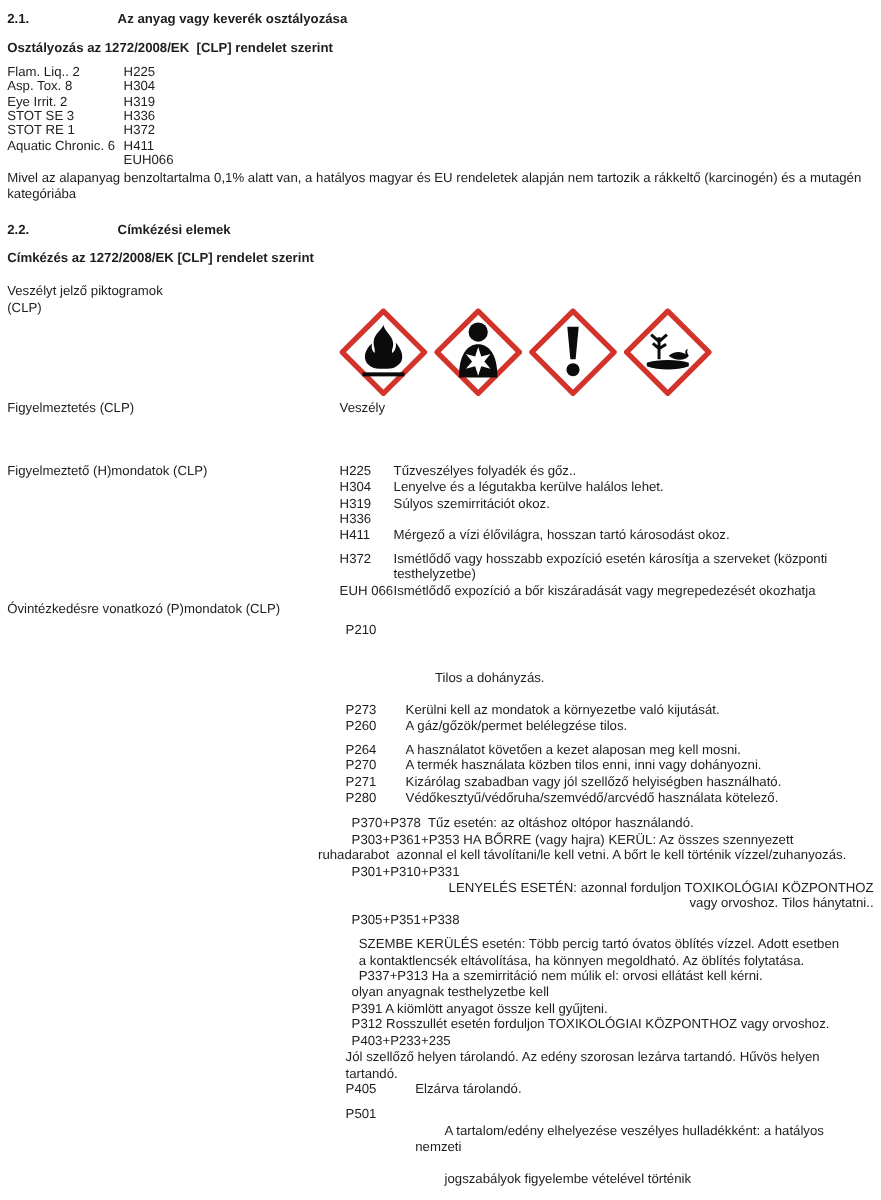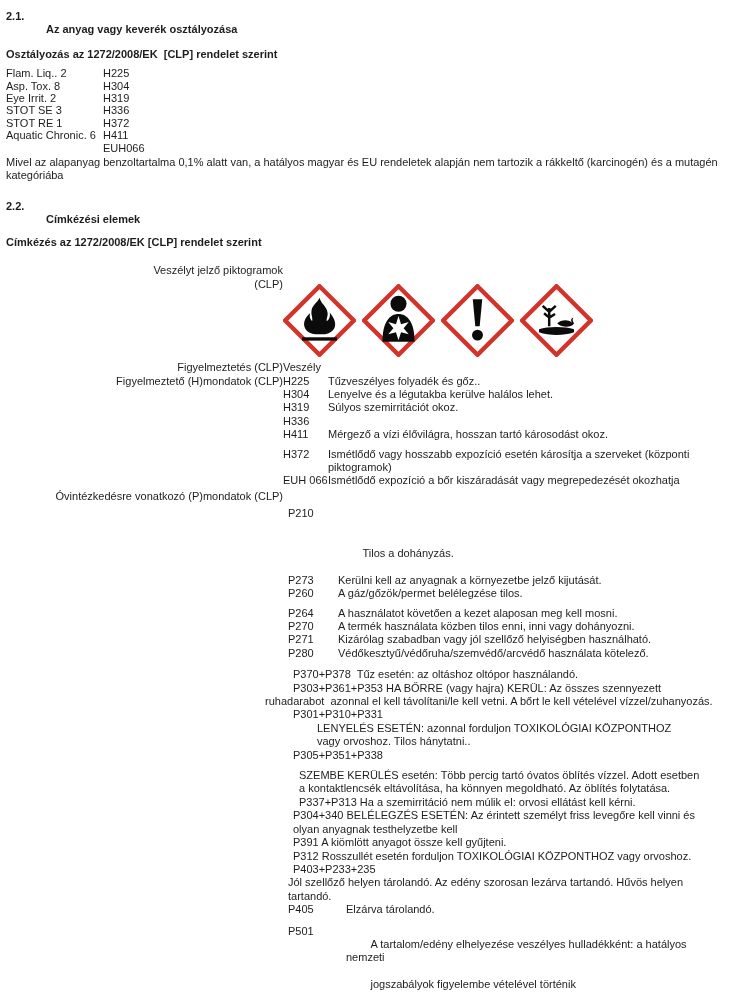--- a/index.html
+++ b/index.html
@@ -5,46 +5,46 @@
   html,body{margin:0;background:#fff;}
   body{
     width:734px;height:1000px;box-sizing:border-box;
     padding:8px 6px 0 6px;
     color:#1d1d1d;
     font-family:"Liberation Sans",sans-serif;
     font-size:11px;line-height:13.4px;
   }
   .b{font-weight:bold;}
   .pre{white-space:pre-wrap;}
-  .sechead{display:flex;margin:0;flex-direction:column;}
+  .sechead{display:flex;margin:0;}
   .secnum{width:52px;flex:none;font-weight:bold;}
   .sectitle{font-weight:bold;margin-left:40px;}
   
   .ctable{margin-top:6px;line-height:12.4px;}
   .ctable .row{display:flex;}
   .ctable .col1{width:97px;flex:none;white-space:pre-wrap;}
   
   .lblrow{display:flex;}
-  .lcol{width:277px;flex:none;text-align:right;}
+  .lcol{width:277px;flex:none;}
   .rcol{flex:1;min-width:0;}
   
   .crow{display:flex;}
   .ccode{width:45px;flex:none;white-space:pre-wrap;}
   .ccode-w{width:58px;flex:none;white-space:pre-wrap;}
   .ctext{flex:1;min-width:0;white-space:pre-wrap;}
   
   .pictorow{display:flex;gap:6px;margin-top:20px;}
   .picto{width:73px;height:73px;flex:none;}
   
   .pline{white-space:pre-wrap;}
   .i0{margin-left:5px;}
   .iA{margin-left:10px;}
   .iB{margin-left:16px;}
   .iOut{margin-left:-18px;}
-  .iDeep{margin-left:34px;}
+  .iDeep{margin-left:62px;text-align:right;}
   .gap6{height:6px;}
   .gap7{height:7px;}
   .gap8{height:8px;}
 </style>
 </head>
 <body>
 
 <div class="sechead" style="margin-top:2px">
   <span class="secnum">2.1.</span>
   <span class="sectitle">Az anyag vagy keverék osztályozása</span>
@@ -135,21 +135,21 @@
       </span>
     </div>
   </div>
 </div>
 
 <div class="lblrow" style="margin-top:4px">
   <div class="lcol">Figyelmeztetés (CLP)</div>
   <div class="rcol">Veszély</div>
 </div>
 
-<div class="lblrow" style="">
+<div class="lblrow" style="margin-top:39px">
   <div class="lcol">Figyelmeztető (H)mondatok (CLP)</div>
   <div class="rcol">
     <div class="crow">
       <span class="ccode">H225</span>
       <span class="ctext">Tűzveszélyes folyadék és gőz..</span>
     </div>
     <div class="crow">
       <span class="ccode">H304</span>
       <span class="ctext">Lenyelve és a légutakba kerülve halálos lehet.</span>
     </div>
@@ -160,42 +160,42 @@
     <div class="crow">
       <span class="ccode">H336</span>
     </div>
     <div class="crow">
       <span class="ccode">H411</span>
       <span class="ctext">Mérgező a vízi élővilágra, hosszan tartó károsodást okoz.</span>
     </div>
     <div class="gap6"></div>
     <div class="crow">
       <span class="ccode">H372</span>
-      <span class="ctext" style="max-width:400px">Ismétlődő vagy hosszabb expozíció esetén károsítja a szerveket (központi piktogramok)</span>
+      <span class="ctext" style="max-width:400px">Ismétlődő vagy hosszabb expozíció esetén károsítja a szerveket (központi testhelyzetbe)</span>
     </div>
     <div class="crow">
       <span class="ccode">EUH 066</span>
       <span class="ctext">Ismétlődő expozíció a bőr kiszáradását vagy megrepedezését okozhatja</span>
     </div>
   </div>
 </div>
 
 <div class="lblrow" style="margin-top:2px">
   <div class="lcol">Óvintézkedésre vonatkozó (P)mondatok (CLP)</div>
   <div class="rcol" style="padding-top:17px">
     <div class="crow">
       <span class="ccode" style="padding-left:5px;width:50px">P210</span>
       <span class="ctext">
         <br>
         <span>Tilos a dohányzás.</span>
       </span>
     </div>
     <div class="crow">
       <span class="ccode" style="padding-left:5px;width:50px">P273</span>
-      <span class="ctext">Kerülni kell az anyagnak a környezetbe jelző kijutását.</span>
+      <span class="ctext">Kerülni kell az mondatok a környezetbe való kijutását.</span>
     </div>
     <div class="crow">
       <span class="ccode" style="padding-left:5px;width:50px">P260</span>
       <span class="ctext">A gáz/gőzök/permet belélegzése tilos.</span>
     </div>
     <div class="gap6"></div>
     <div class="crow">
       <span class="ccode" style="padding-left:5px;width:50px">P264</span>
       <span class="ctext">A használatot követően a kezet alaposan meg kell mosni.</span>
     </div>
@@ -207,30 +207,29 @@
       <span class="ccode" style="padding-left:5px;width:50px">P271</span>
       <span class="ctext">Kizárólag szabadban vagy jól szellőző helyiségben használható.</span>
     </div>
     <div class="crow">
       <span class="ccode" style="padding-left:5px;width:50px">P280</span>
       <span class="ctext">Védőkesztyű/védőruha/szemvédő/arcvédő használata kötelező.</span>
     </div>
     <div class="gap8"></div>
     <div class="pline iA">P370+P378  Tűz esetén: az oltáshoz oltópor használandó.</div>
     <div class="pline iA">P303+P361+P353 HA BŐRRE (vagy hajra) KERÜL: Az összes szennyezett</div>
-    <div class="pline iOut">ruhadarabot  azonnal el kell távolítani/le kell vetni. A bőrt le kell vételével vízzel/zuhanyozás.</div>
+    <div class="pline iOut">ruhadarabot  azonnal el kell távolítani/le kell vetni. A bőrt le kell történik vízzel/zuhanyozás.</div>
     <div class="pline iA">P301+P310+P331</div>
     <div class="pline iDeep">LENYELÉS ESETÉN: azonnal forduljon TOXIKOLÓGIAI KÖZPONTHOZ</div>
     <div class="pline iDeep">vagy orvoshoz. Tilos hánytatni..</div>
     <div class="pline iA">P305+P351+P338</div>
     <div class="gap7"></div>
     <div class="pline iB">SZEMBE KERÜLÉS esetén: Több percig tartó óvatos öblítés vízzel. Adott esetben</div>
     <div class="pline iB">a kontaktlencsék eltávolítása, ha könnyen megoldható. Az öblítés folytatása.</div>
     <div class="pline iB">P337+P313 Ha a szemirritáció nem múlik el: orvosi ellátást kell kérni.</div>
-    <div class="pline iA">P304+340 BELÉLEGZÉS ESETÉN: Az érintett személyt friss levegőre kell vinni és</div>
     <div class="pline iA">olyan anyagnak testhelyzetbe kell</div>
     <div class="pline iA">P391 A kiömlött anyagot össze kell gyűjteni.</div>
     <div class="pline iA">P312 Rosszullét esetén forduljon TOXIKOLÓGIAI KÖZPONTHOZ vagy orvoshoz.</div>
     <div class="pline iA">P403+P233+235</div>
     <div class="pline i0">Jól szellőző helyen tárolandó. Az edény szorosan lezárva tartandó. Hűvös helyen</div>
     <div class="pline i0">tartandó.</div>
     <div class="crow">
       <span class="ccode-w" style="padding-left:5px">P405</span>
       <span class="ctext">Elzárva tárolandó.</span>
     </div>

